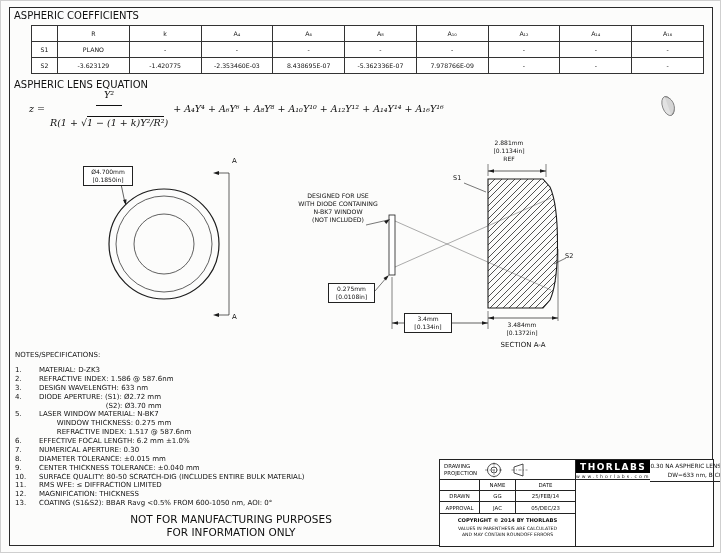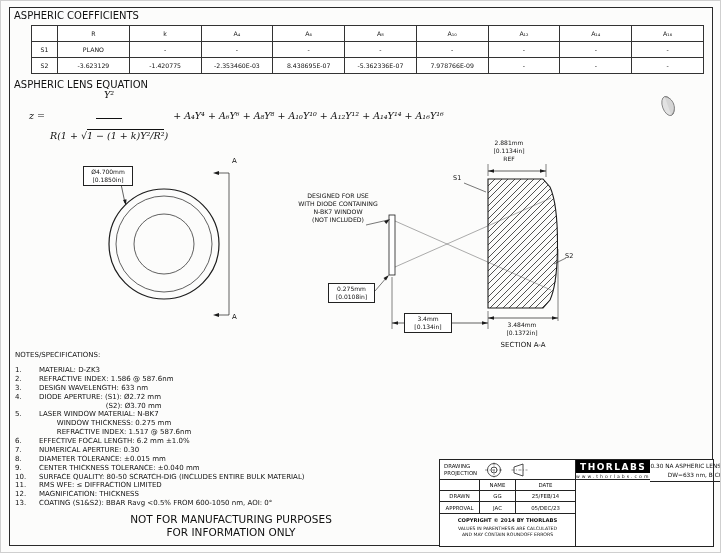--- a/index.html
+++ b/index.html
@@ -15,21 +15,21 @@
 
   
   .coeff { position:absolute; left:30px; top:24px; width:673px; border-collapse:collapse; table-layout:fixed; z-index:3; background:#fff; }
   .coeff td { border:0.8px solid #333; font-size:6.2px; text-align:center; height:16px; padding:0 1px; overflow:hidden; }
   .coeff td.rowlab { width:26px; }
 
   
   .equation { position:absolute; left:28px; top:88px; display:flex; align-items:center; gap:5px;
               font-family:"DejaVu Serif", serif; font-style:italic; font-size:9.5px; z-index:3; }
   .frac { display:inline-flex; flex-direction:column; align-items:center; }
-  .frac .num { padding:0 8px 18px 8px; border-bottom:0.9px solid #111; }
+  .frac .num { padding:0 8px 5px 8px; border-bottom:0.9px solid #111; }
   .frac .den { padding-top:11px; }
   .rad { border-top:0.9px solid #111; }
 
   
   .hatch { position:absolute; left:487px; top:178px; width:71px; height:129px; z-index:1;
            background:repeating-linear-gradient(135deg, rgba(40,40,40,0.8) 0px, rgba(40,40,40,0.8) 0.7px, transparent 0.7px, transparent 4.6px);
            clip-path:polygon(0px 0px,55px 0px,62px 8px,67.5px 26px,69.5px 50px,69.5px 79px,67.5px 103px,62px 121px,55px 129px,0px 129px); }
   .linework { position:absolute; left:0; top:0; z-index:2; }
   .dim-box { position:absolute; border:0.8px solid #222; background:#fff; font-size:6px; line-height:1.3;
              text-align:center; padding:1px 2px; white-space:pre-wrap; z-index:4; }

